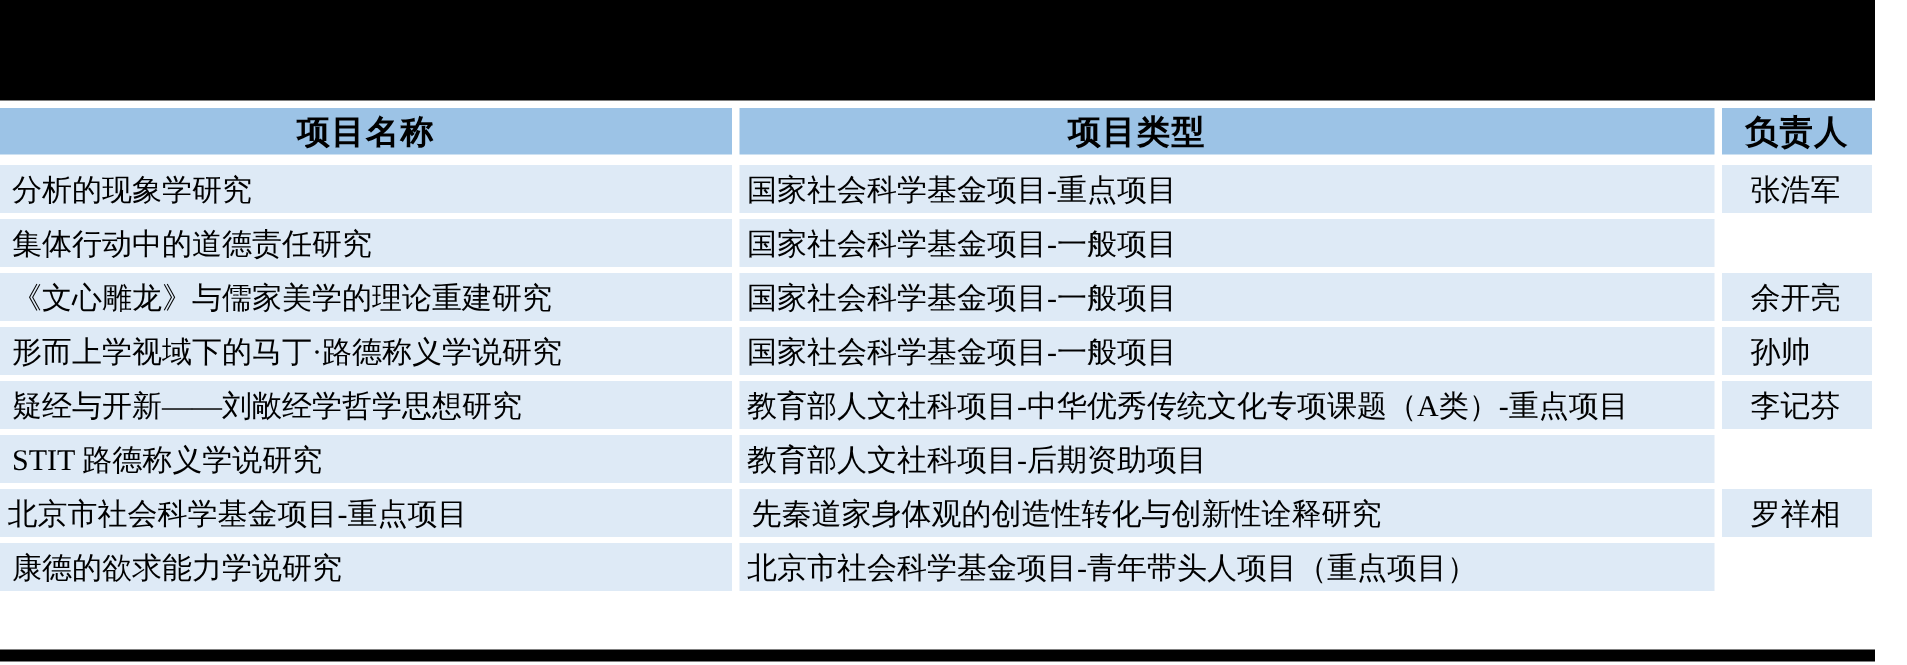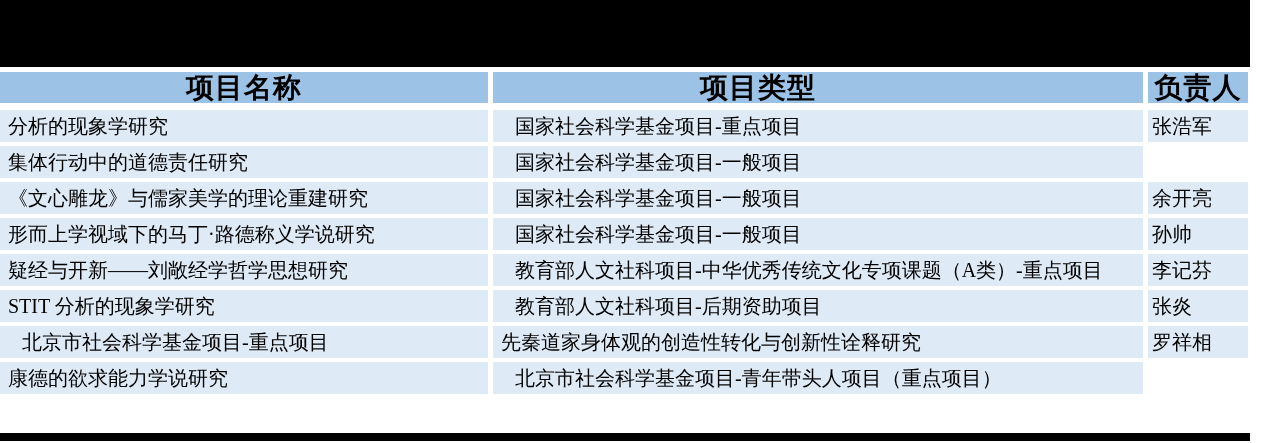--- a/index.html
+++ b/index.html
@@ -34,36 +34,36 @@
   }
   .cell { box-sizing: border-box; overflow: hidden; white-space: nowrap; }
 
   .row.header { height: 31px; margin-bottom: 7px; }
   .row.header .cell {
     background: var(--header-bg, #9CC3E6);
     display: flex;
     align-items: center;
     justify-content: center;
     font-weight: bold;
-    font-size: 28px;
+    font-size: 22px;
     letter-spacing: 1px;
   }
   .row.header .cell.c2 { padding-right: 120px; }
 
   .rows { display: flex; flex-direction: column; row-gap: 4px; }
   .row.body { height: 32px; }
   .row.body .cell {
     background: var(--row-bg, #DEEAF6);
     display: flex;
     align-items: center;
     font-size: 20px;
   }
   .row.body .cell.c1 { padding-left: 8px; text-align: center; }
-  .row.body .cell.c2 { padding-left: 22px; }
-  .row.body .cell.c3 { padding-left: 4px; }
+  .row.body .cell.c2 { padding-left: 5px; }
+  .row.body .cell.c3 { padding-left: 19px; }
 </style>
 </head>
 <body>
 
 <div class="canvas">
   <div class="band top"></div>
 
   <div class="table">
     <div class="row header">
       <div class="cell c1">项目名称</div>
@@ -95,23 +95,22 @@
   </div>
 
 
   <div class="row body">
     <div class="cell c1">疑经与开新——刘敞经学哲学思想研究</div>
     <div class="cell c2">教育部人文社科项目-中华优秀传统文化专项课题（A类）-重点项目</div>
     <div class="cell c3">李记芬</div>
   </div>
 
   <div class="row body">
-    <div class="cell c1">STIT 分析的现象学研究</div>
+    <div class="cell c1">STIT 路德称义学说研究</div>
     <div class="cell c2">教育部人文社科项目-后期资助项目</div>
-    <div class="cell c3">张炎</div>
   </div>
 
   <div class="row body">
     <div class="cell c2">北京市社会科学基金项目-重点项目</div>
     <div class="cell c1">先秦道家身体观的创造性转化与创新性诠释研究</div>
     <div class="cell c3">罗祥相</div>
   </div>
 
   <div class="row body">
     <div class="cell c1">康德的欲求能力学说研究</div>

